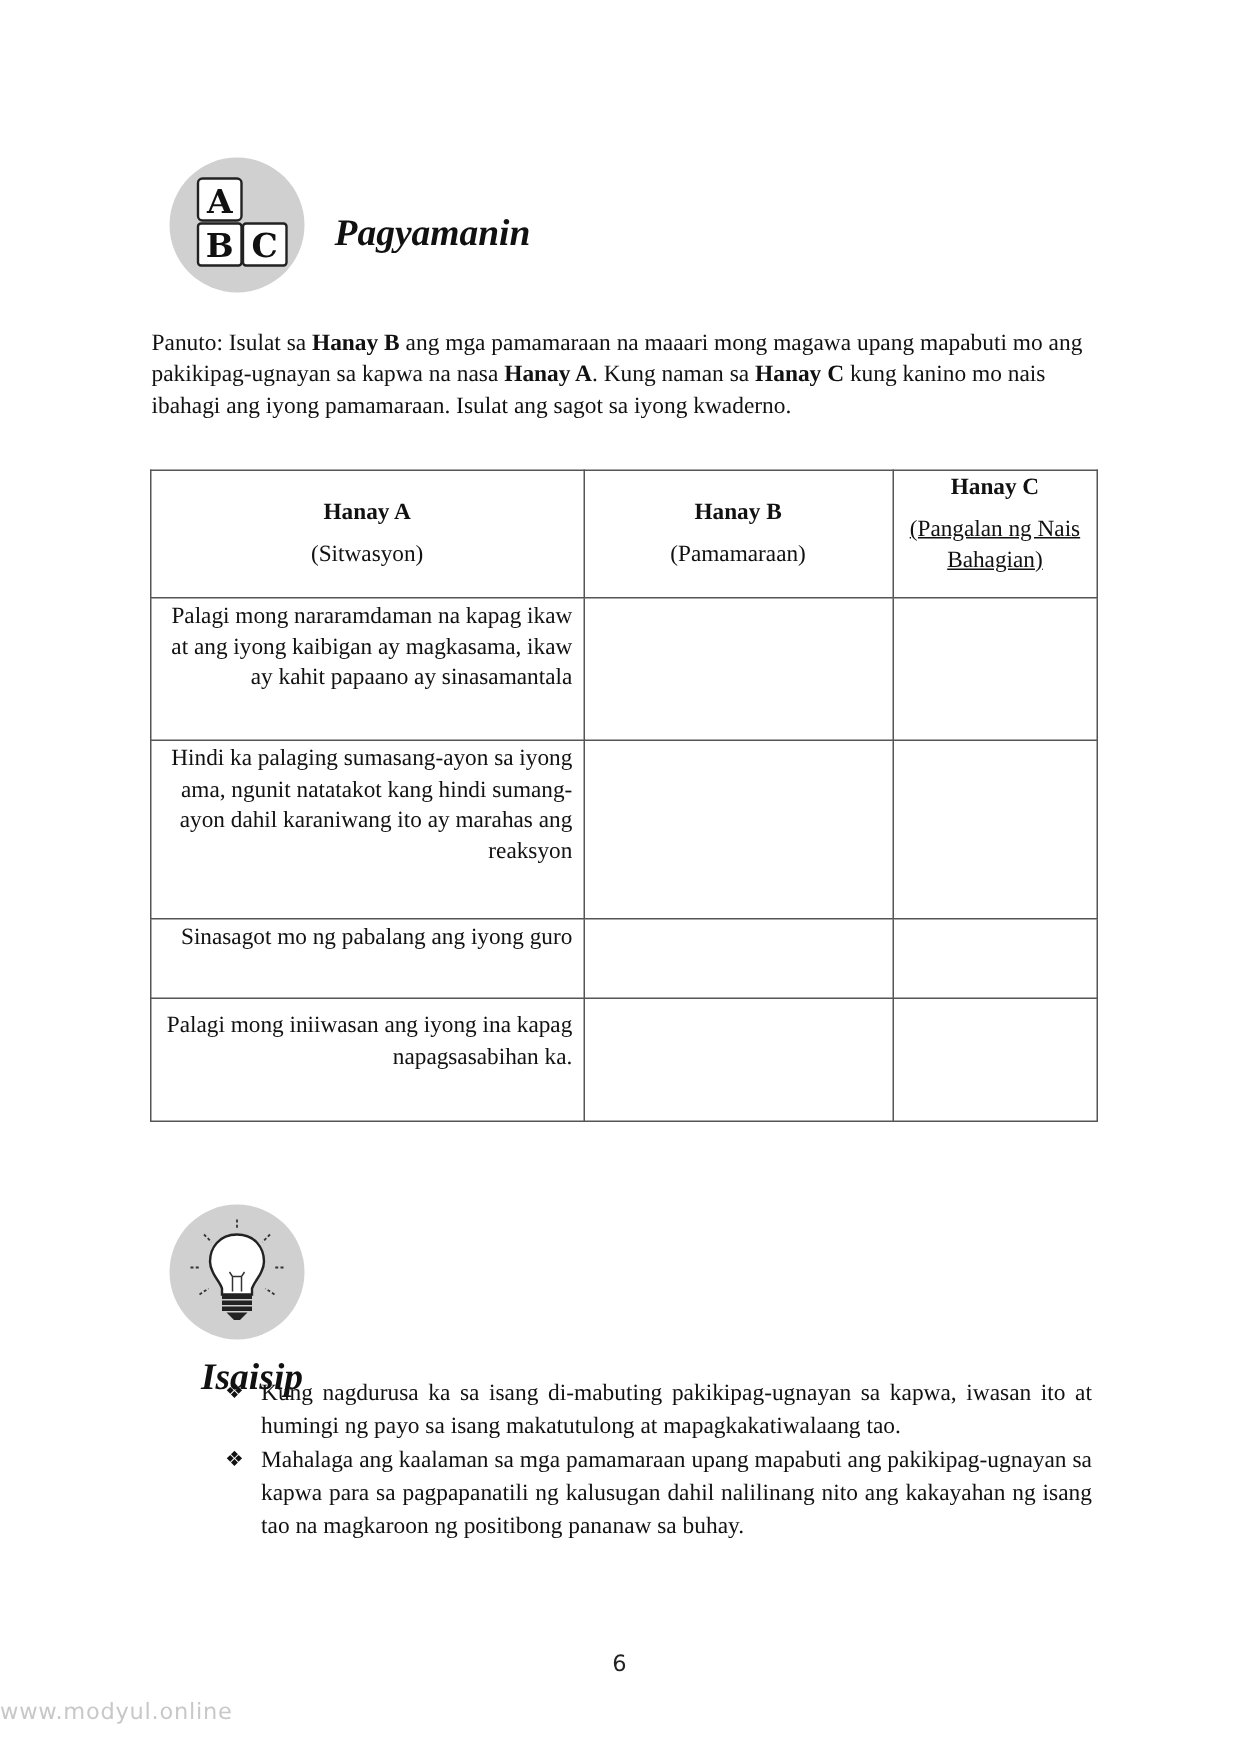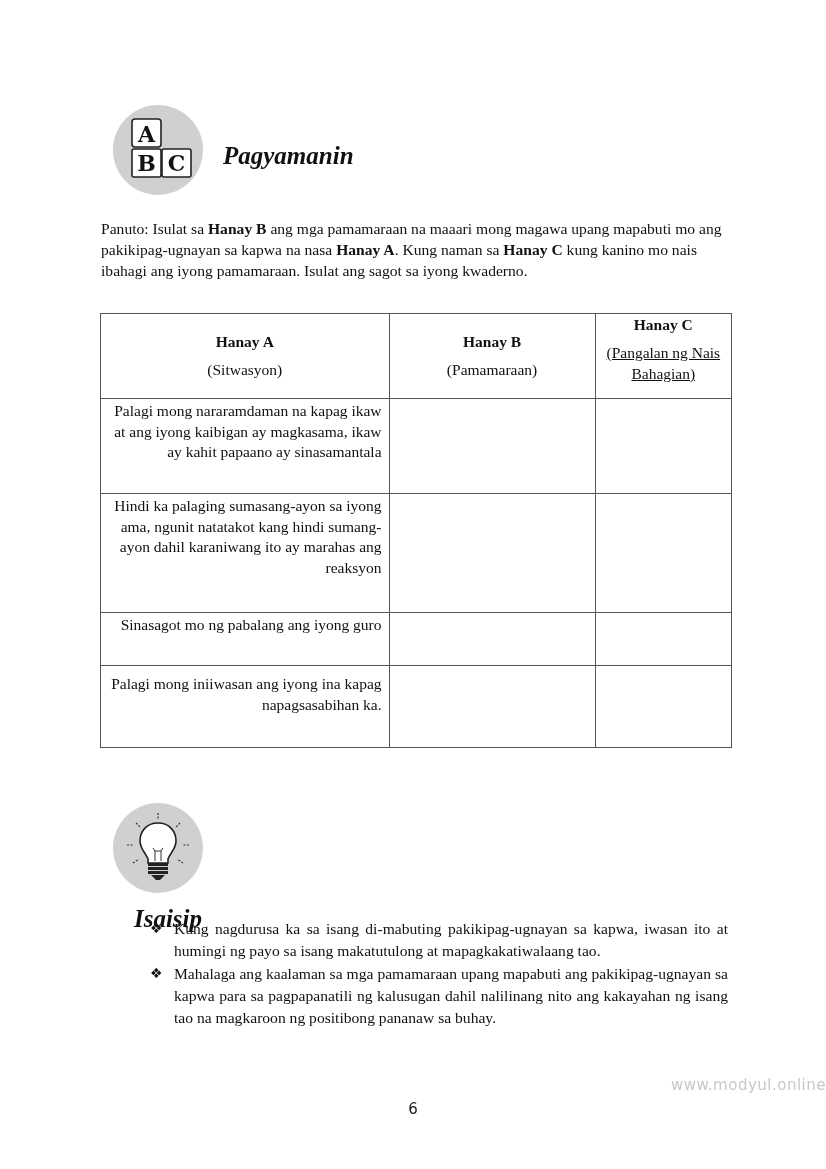--- a/index.html
+++ b/index.html
@@ -30,21 +30,21 @@
   .th-c .hdr-title { margin-bottom: 8px; }
   .cell-text { padding: 2px 7px 0 7px; line-height: 20.5px; text-align: right; }
 
   .bullets { position: absolute; left: 150px; top: 918px; width: 578px;
              font-size: 15.6px; line-height: 22px; margin: 0; padding: 0; list-style: none; }
   .bullets li { position: relative; padding-left: 24px; text-align: justify; }
   .bullets .bullet-icon { position: absolute; left: 0; top: 0; font-size: 14px; }
 
   .page-number { position: absolute; top: 1100px; left: 0; width: 826px; text-align: center;
                  font-family: "DejaVu Sans", sans-serif; font-size: 15px; color: #222; }
-  .watermark { position: absolute; top: 1076px; left: 0; width: 826px; text-align: right;
+  .watermark { position: absolute; top: 1132px; left: 0; width: 826px; text-align: left;
                font-family: "DejaVu Sans", sans-serif; font-size: 15px; color: #c8c8c8;
                letter-spacing: 0.5px; }
 </style>
 </head>
 <body>
 
 <div class="section-header" id="hdr1">
   <div class="icon-circle">
     <svg width="90" height="90" viewBox="0 0 90 90">
       <g stroke="#222" stroke-width="1.6" fill="#fff">

